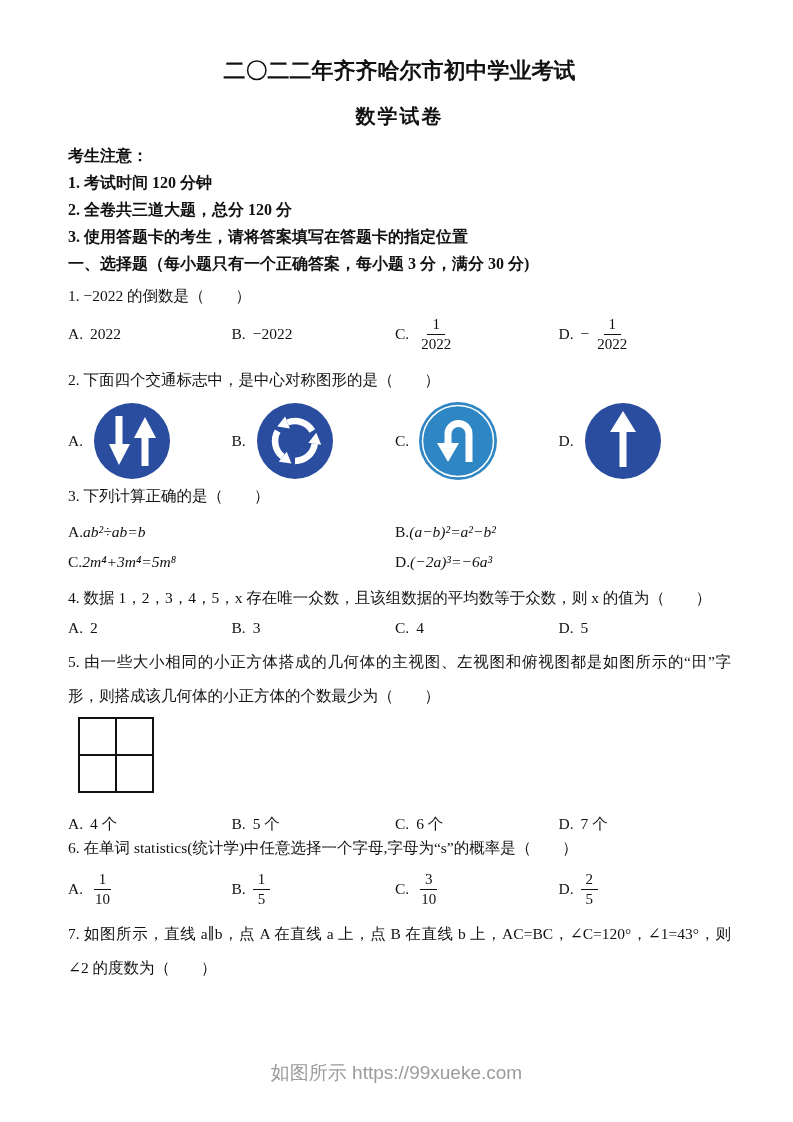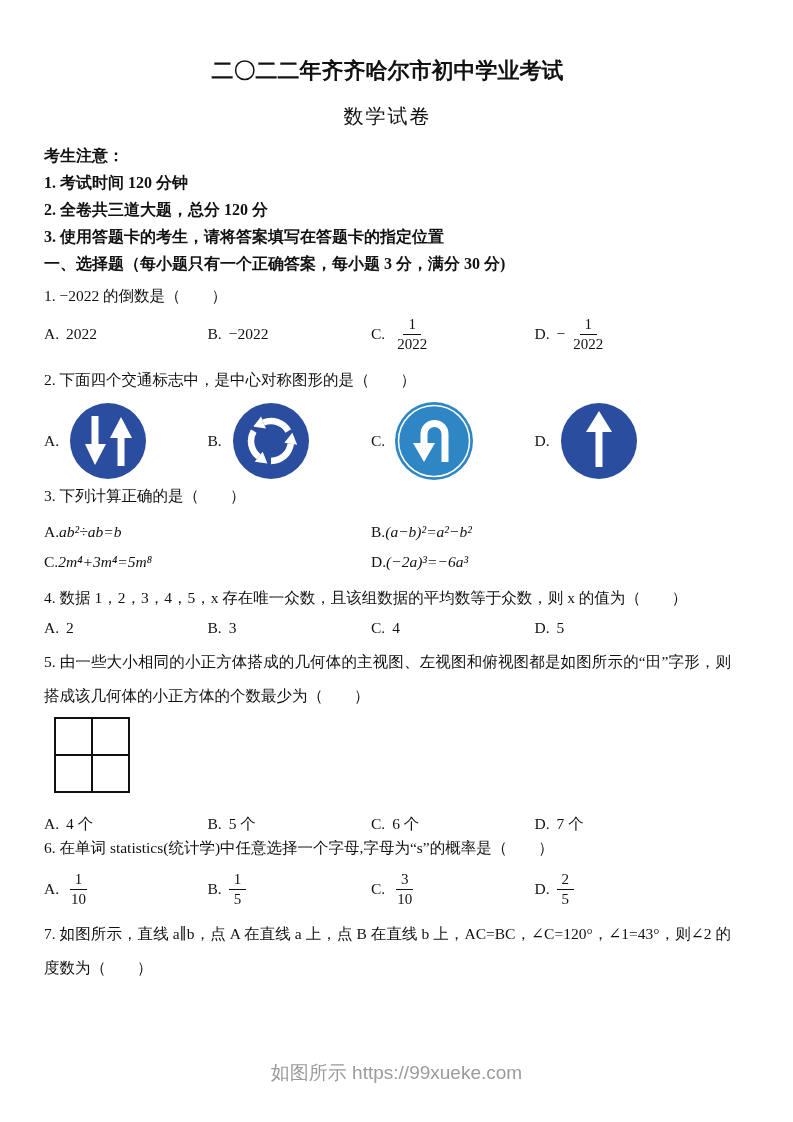--- a/index.html
+++ b/index.html
@@ -4,23 +4,23 @@
 <style>
   html,body{margin:0;padding:0;background:#fff;}
   .page{
     position:relative;
     width:793px;height:1122px;
     background:#fff;
     color:#111;
     font-family:"Liberation Serif","DejaVu Serif",serif;
     overflow:hidden;
   }
-  .content{padding:56px 62px 0 44px;font-size:15.5px;}
+  .content{padding:56px 62px 0 68px;font-size:15.5px;}
   .title1{font-size:22px;font-weight:bold;text-align:center;line-height:30px;margin:0 0 16px 0;}
-  .title2{font-size:20px;font-weight:normal;text-align:center;line-height:28px;margin:8px 0 12px 0;letter-spacing:2px;}
+  .title2{font-size:20px;font-weight:bold;text-align:center;line-height:28px;margin:8px 0 12px 0;letter-spacing:2px;}
   .notice{font-size:16px;font-weight:bold;line-height:27px;}
   .stem{line-height:26px;text-align:justify;}
   .stem.wrap2{line-height:34px;}
   .mt2{margin-top:6px;}.mt4{margin-top:4px;}.mt6{margin-top:6px;}
   .mt8{margin-top:8px;}.mt10{}.mt20{margin-top:20px;}
   .optrow{display:flex;align-items:center;}
   .optrow.h50{height:50px;}
   .optrow.h48{height:48px;}
   .optrow.h30{height:30px;}
   .optrow.h22{height:22px;}

